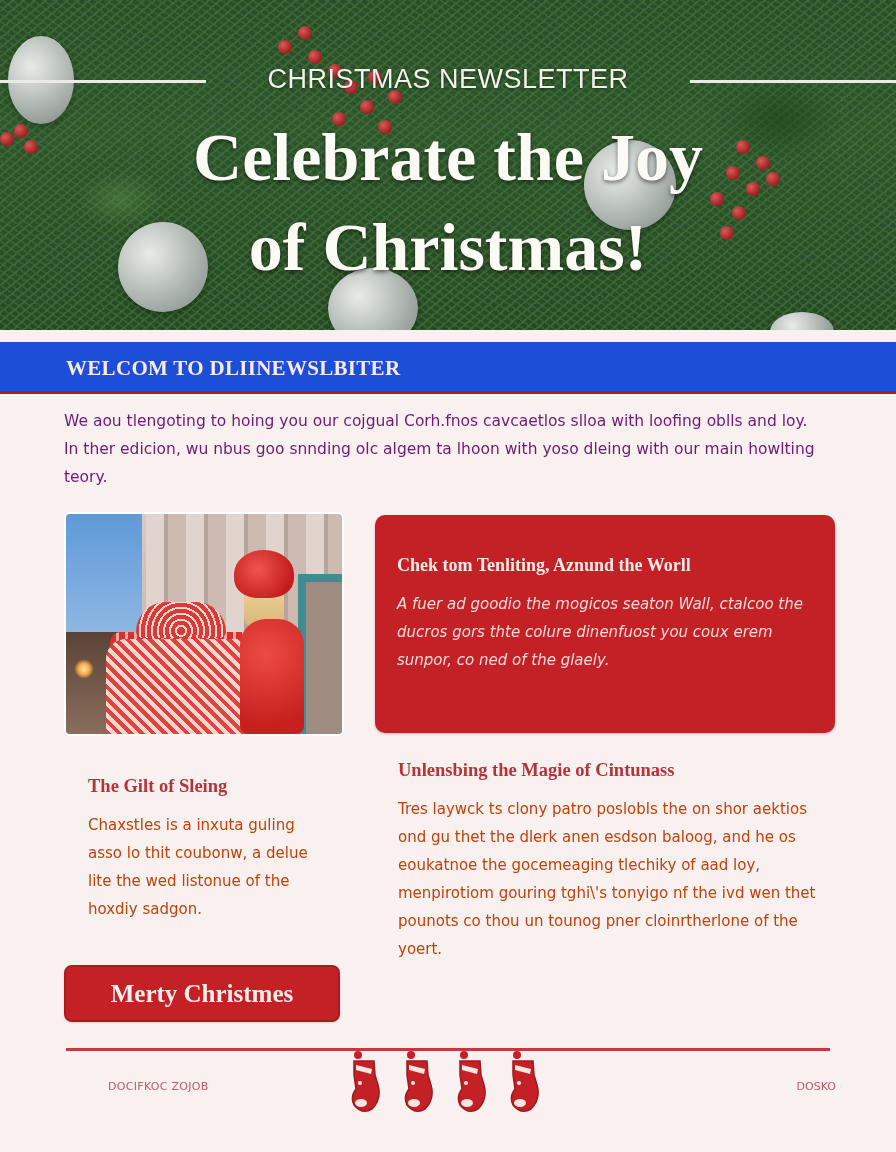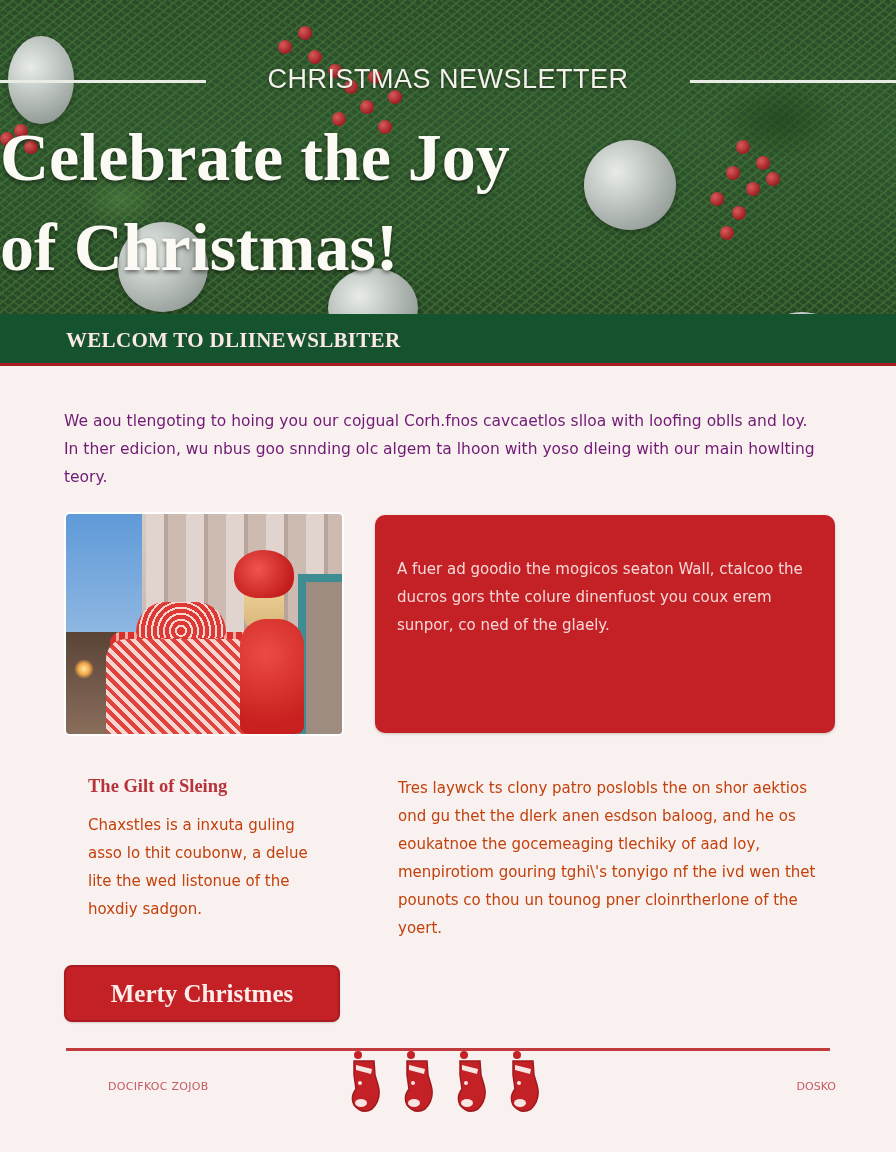--- a/index.html
+++ b/index.html
@@ -23,29 +23,29 @@
   .berry-cluster { position: absolute; }
   .berry { position: absolute; width: 14px; height: 14px; border-radius: 50%;
     background: radial-gradient(circle at 35% 35%, #d85a5a, #9e1f22 70%); }
   .hero-rule { position: absolute; top: 80px; height: 3px; background: #e9ece4; }
   .hero-kicker {
     position: absolute; top: 64px; left: 0; width: 896px; text-align: center;
     color: #f2f2ea; font-family: "Liberation Sans", sans-serif; font-size: 27px; letter-spacing: 0.5px;
     text-shadow: 0 1px 3px rgba(0,0,0,.5);
   }
   .hero-title {
-    position: absolute; top: 112px; left: 0; width: 896px; text-align: left;
+    position: absolute; top: 112px; left: 0; width: 896px; text-align: center;
     color: #fbfaf5; font-family: "Liberation Serif", serif; font-weight: bold; font-size: 68px; line-height: 90px;
     text-shadow: 0 2px 4px rgba(0,0,0,.55);
   }
 
   
   .welcome-band {
-    position: absolute; left: 0; top: 314px; width: 896px; height: 52px;
-    background: #14532d; border-bottom: 3px solid #a81b20;
+    position: absolute; left: 0; top: 342px; width: 896px; height: 52px;
+    background: #1d4ed8; border-bottom: 3px solid #a81b20;
   }
   .welcome-band .label {
     position: absolute; left: 66px; top: 14px; color: #fbe9e7;
     font-family: "Liberation Serif", serif; font-weight: bold; font-size: 21px; letter-spacing: 0.3px;
   }
 
   .intro {
     position: absolute; left: 64px; top: 407px; width: 760px;
     color: #701a75; font-family: "DejaVu Sans", sans-serif; font-size: 15.5px; line-height: 28px;
   }
@@ -79,21 +79,21 @@
   .feature-photo .figure-hat { position: absolute; left: 168px; top: 36px; width: 60px; height: 48px; border-radius: 50% 50% 40% 40%;
     background: radial-gradient(circle at 40% 40%, #f0544d, #c21d1c 75%); }
 
   
   .callout {
     position: absolute; left: 375px; top: 515px; width: 460px; height: 218px;
     background: #c42127; border-radius: 10px; box-shadow: 0 1px 3px rgba(0,0,0,.2);
     padding: 40px 22px 0 22px;
   }
   .callout .title { color: #fbeae6; font-family: "Liberation Serif", serif; font-weight: bold; font-size: 18px; }
-  .callout .body { margin-top: 0; color: #f6d9d6; font-family: "DejaVu Sans", sans-serif; font-size: 15px; line-height: 28px; }
+  .callout .body { margin-top: 14px; color: #f6d9d6; font-family: "DejaVu Sans", sans-serif; font-size: 15px; line-height: 28px; font-style: italic; }
 
   
   .article-left { position: absolute; left: 88px; top: 776px; width: 230px; }
   .article-right { position: absolute; left: 398px; top: 760px; width: 430px; }
   .article-title { color: #b8323a; font-family: "Liberation Serif", serif; font-weight: bold; font-size: 18.5px; }
   .article-body { margin-top: 14px; color: #c2410c; font-family: "DejaVu Sans", sans-serif; font-size: 15px; line-height: 28px; }
 
   
   .merry-button {
     position: absolute; left: 64px; top: 965px; width: 276px; height: 57px;
@@ -172,29 +172,31 @@
   <div class="teal-frame"></div>
   <div class="basket-rim"></div>
   <div class="basket"></div>
   <div class="basket-top"></div>
   <div class="figure-hair"></div>
   <div class="figure-body"></div>
   <div class="figure-hat"></div>
 </figure>
 
 <aside class="callout">
+  <h3 class="title">Chek tom Tenliting, Aznund the Worll</h3>
   <p class="body">A fuer ad goodio the mogicos seaton Wall, ctalcoo the ducros gors thte colure dinenfuost you coux erem sunpor, co ned of the glaely.</p>
 </aside>
 
 <article class="article-left">
   <h3 class="article-title">The Gilt of Sleing</h3>
   <p class="article-body">Chaxstles is a inxuta guling asso lo thit coubonw, a delue lite the wed listonue of the hoxdiy sadgon.</p>
 </article>
 
 <article class="article-right">
+  <h3 class="article-title">Unlensbing the Magie of Cintunass</h3>
   <p class="article-body">Tres laywck ts clony patro poslobls the on shor aektios ond gu thet the dlerk anen esdson baloog, and he os eoukatnoe the gocemeaging tlechiky of aad loy, menpirotiom gouring tghi\'s tonyigo nf the ivd wen thet pounots co thou un tounog pner cloinrtherlone of the yoert.</p>
 </article>
 
 <button class="merry-button">Merty Christmes</button>
 
 <div class="footer-rule"></div>
 <div class="stockings">
   <svg class="stocking" viewBox="0 0 36 66">
     <circle cx="10" cy="6" r="4" fill="#c42127"></circle>
     <path d="M6 12 L26 12 L27 26 L30 36 Q34 50 24 60 Q14 66 6 56 Q2 48 8 40 L6 26 Z" fill="#c42127" stroke="#9e1a1f" stroke-width="1.5"></path>

